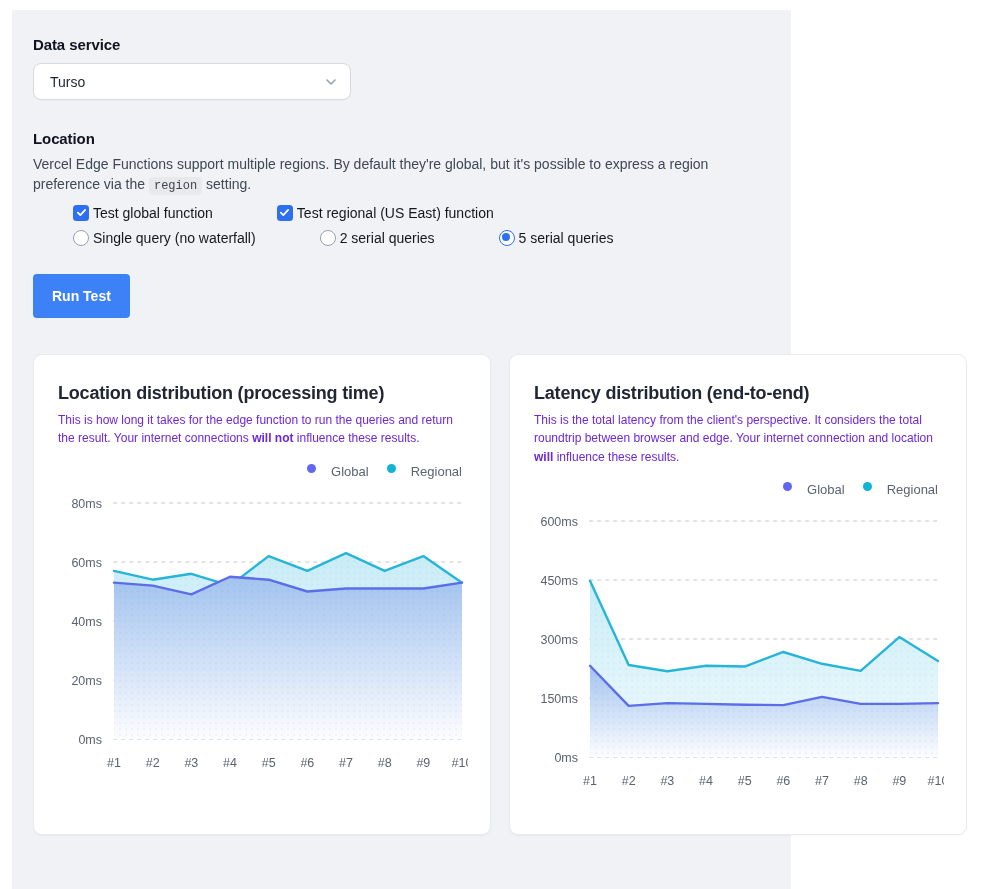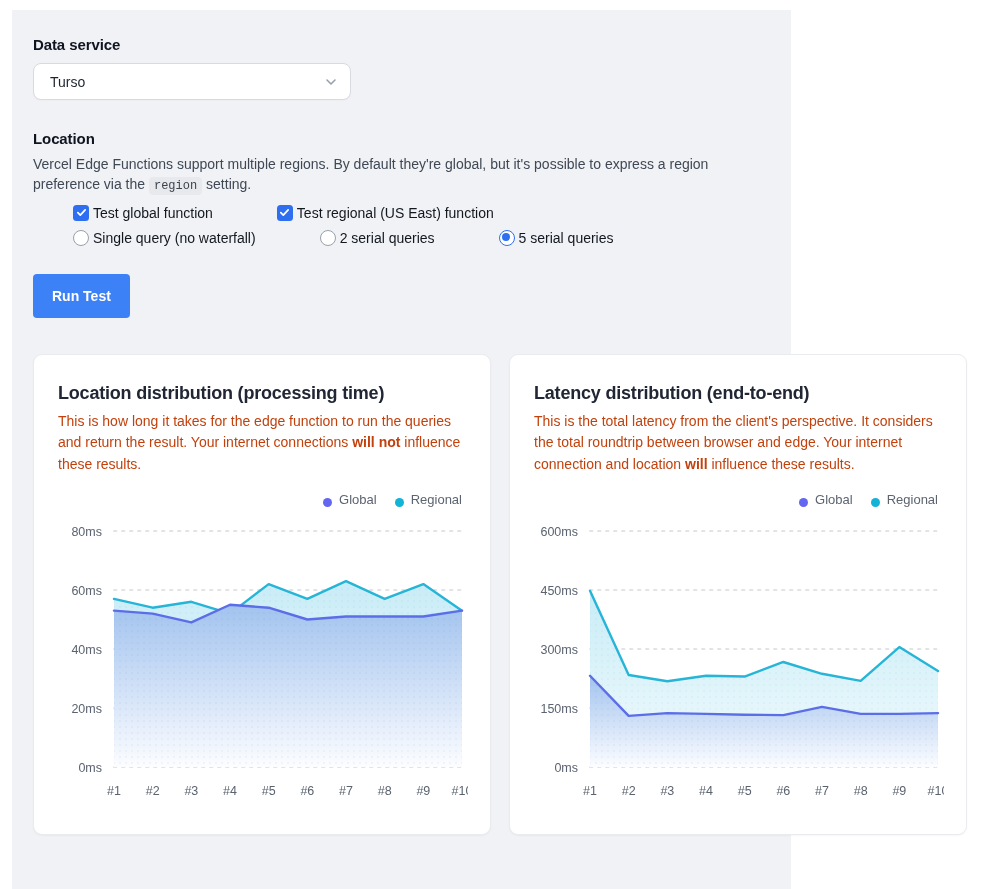--- a/index.html
+++ b/index.html
@@ -28,25 +28,25 @@
   .radio.on::after { content:""; position:absolute; left:2.5px; top:2.5px;
                      width:8px; height:8px; border-radius:50%; background:#2e6ff2; }
   .btn { margin-top:28px; display:inline-block; background:#3c82f6; color:#fff;
          font-size:14px; font-weight:700; border:none; border-radius:4px;
          padding:14px 19px; cursor:pointer; font-family:inherit; }
   .cards { margin-top:36px; display:flex; gap:18px; }
   .card { width:458px; height:481px; background:#fff; border:1px solid #e9ebee;
           border-radius:9px; padding:28px 24px 0 24px;
           box-shadow:0 1px 2px rgba(16,24,40,0.04); }
   .card h2 { font-size:18px; font-weight:700; color:#202634; letter-spacing:-0.2px; }
-  .card .cdesc { margin-top:7px; font-size:14px; line-height:1.55; color:#c2410c; }
+  .card .cdesc { margin-top:7px; font-size:12px; line-height:1.55; color:#6d28d9; }
   .card .cdesc b { font-weight:700; }
   .legend { margin-top:16px; display:flex; justify-content:flex-end; gap:18px;
             align-items:center; padding-right:4px; }
-  .legend .litem { display:flex; align-items:flex-end; gap:7px; }
+  .legend .litem { display:flex; align-items:flex-start; gap:15px; }
   .legend .dot { width:9px; height:9px; border-radius:50%; }
   .legend .ltxt { font-size:13px; color:#5c6470; }
   .chartwrap { margin-top:8px; }
   svg text { font-family:"Liberation Sans","DejaVu Sans",sans-serif; }
 </style>
 </head>
 <body>
 
 <div class="panel">
 

